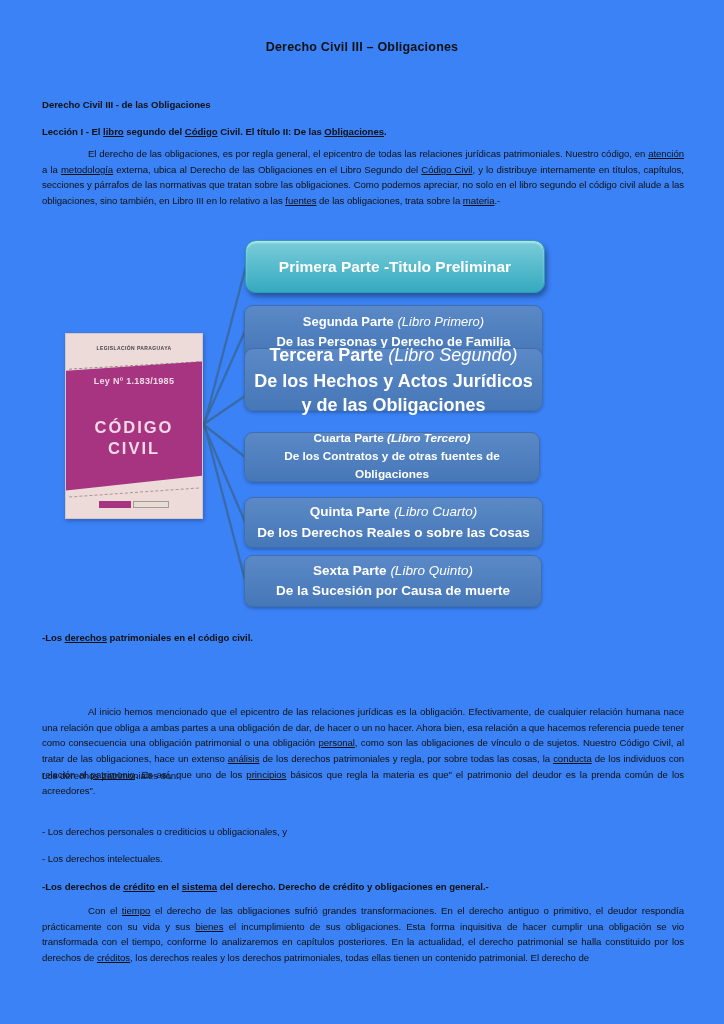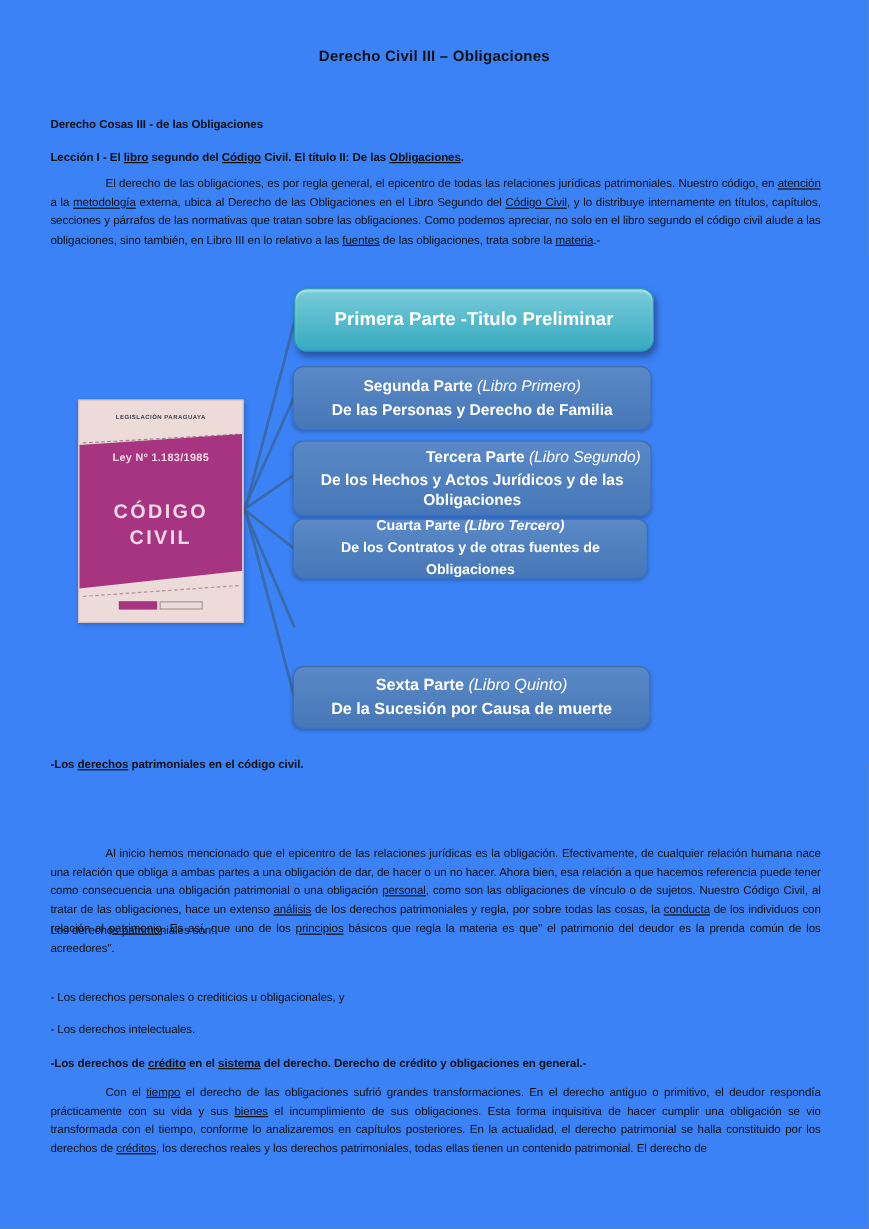--- a/index.html
+++ b/index.html
@@ -48,21 +48,21 @@
     border:1px solid #426fa9;
     box-shadow:0 2px 3px rgba(0,0,0,.22);
   }
   .dbox.teal{
     background:linear-gradient(#7accd9,#35aac0);
     border:1px solid #2b9cb1;
     box-shadow:2px 4px 5px rgba(0,0,0,.35), inset 0 2px 2px rgba(255,255,255,.45);
   }
   #box1{left:245px;top:2px;width:300px;height:53px;font-size:15.5px;border-radius:11px;}
   #box2{left:244px;top:67px;width:299px;height:53px;font-size:13px;}
-  #box3{left:244px;top:129px;width:299px;height:63px;font-size:13px;align-items:flex-end;}
+  #box3{left:244px;top:110px;width:299px;height:63px;font-size:18px;}
   #box3 .l2{line-height:1.35;}
   #box4{left:244px;top:194px;width:296px;height:50px;font-size:11.8px;}
   #box5{left:244px;top:259px;width:299px;height:51px;font-size:13.5px;}
   #box6{left:244px;top:317px;width:298px;height:52px;font-size:13.5px;}
 
   
   .book{
     position:absolute;left:65px;top:95px;width:138px;height:186px;
     background:#ecdbd9;border:1px solid #d8c4c2;box-sizing:border-box;
     box-shadow:1px 2px 4px rgba(0,0,0,.25);
@@ -93,21 +93,21 @@
   .pub-m{width:32px;background:#a63480;margin-right:2px;}
   .pub-l{width:36px;background:#e7ddd6;border:1px solid #a89a94;box-sizing:border-box;}
 </style>
 </head>
 <body>
 
 <div class="page">
 
   <h1 class="doc-title">Derecho Civil III – Obligaciones</h1>
 
-  <p class="block bold subtitle">Derecho Cosas III -  de las Obligaciones</p>
+  <p class="block bold subtitle">Derecho Civil III -  de las Obligaciones</p>
 
   <p class="block lesson"><span style="font-weight: bold;">Lección I - El </span><span style="font-weight: bold; text-decoration: underline;">libro</span><span style="font-weight: bold;"> segundo del </span><span style="font-weight: bold; text-decoration: underline;">Código</span><span style="font-weight: bold;"> Civil. El título II: De las </span><span style="font-weight: bold; text-decoration: underline;">Obligaciones</span><span style="font-weight: bold;">.</span></p>
 
   <p class="block just indent para1"><span>El derecho de las obligaciones, es por regla general, el epicentro de todas las relaciones jurídicas patrimoniales. Nuestro código, en </span><span style="text-decoration: underline;">atención</span><span> a la </span><span style="text-decoration: underline;">metodología</span><span> externa, ubica al Derecho de las Obligaciones en el Libro Segundo del </span><span style="text-decoration: underline;">Código Civil</span><span>, y lo distribuye internamente en títulos, capítulos, secciones y párrafos de las normativas que tratan sobre las obligaciones. Como podemos apreciar, no solo en el libro segundo el código civil alude a las obligaciones, sino también, en Libro III en lo relativo a las </span><span style="text-decoration: underline;">fuentes</span><span> de las obligaciones, trata sobre la </span><span style="text-decoration: underline;">materia</span><span>.-</span></p>
 
   <div class="diagram">
 
     <svg class="connectors" viewBox="0 0 724 378" xmlns="http://www.w3.org/2000/svg">
       <line x1="205" y1="184" x2="246" y2="28" stroke="#3a6ba8" stroke-width="2.3" stroke-linecap="round"></line>
       <line x1="204" y1="185" x2="245" y2="93" stroke="#3a6ba8" stroke-width="2.3" stroke-linecap="round"></line>
@@ -142,20 +142,24 @@
     <div class="dbox blue" id="box3">
       <div class="l1"><span style="font-weight: bold;">Tercera Parte </span><span style="font-style: italic;">(Libro Segundo)</span></div>
       <div class="l2"><span style="font-weight: bold;">De los Hechos y Actos Jurídicos y de las Obligaciones</span></div>
     </div>
 
     <div class="dbox blue" id="box4">
       <div class="l1"><span style="font-weight: bold;">Cuarta Parte </span><span style="font-weight: bold; font-style: italic;">(Libro Tercero)</span></div>
       <div class="l2"><span style="font-weight: bold;">De los Contratos y de otras fuentes de Obligaciones</span></div>
     </div>
 
+    <div class="dbox blue" id="box5">
+      <div class="l1"><span style="font-weight: bold;">Quinta Parte </span><span style="font-style: italic;">(Libro Cuarto)</span></div>
+      <div class="l2"><span style="font-weight: bold;">De los Derechos Reales o sobre las Cosas</span></div>
+    </div>
 
     <div class="dbox blue" id="box6">
       <div class="l1"><span style="font-weight: bold;">Sexta Parte </span><span style="font-style: italic;">(Libro Quinto)</span></div>
       <div class="l2"><span style="font-weight: bold;">De la Sucesión por Causa de muerte</span></div>
     </div>
 
   </div>
 
   <p class="block h2"><span style="font-weight: bold;">-Los </span><span style="font-weight: bold; text-decoration: underline;">derechos</span><span style="font-weight: bold;"> patrimoniales en el código civil.</span></p>
 

